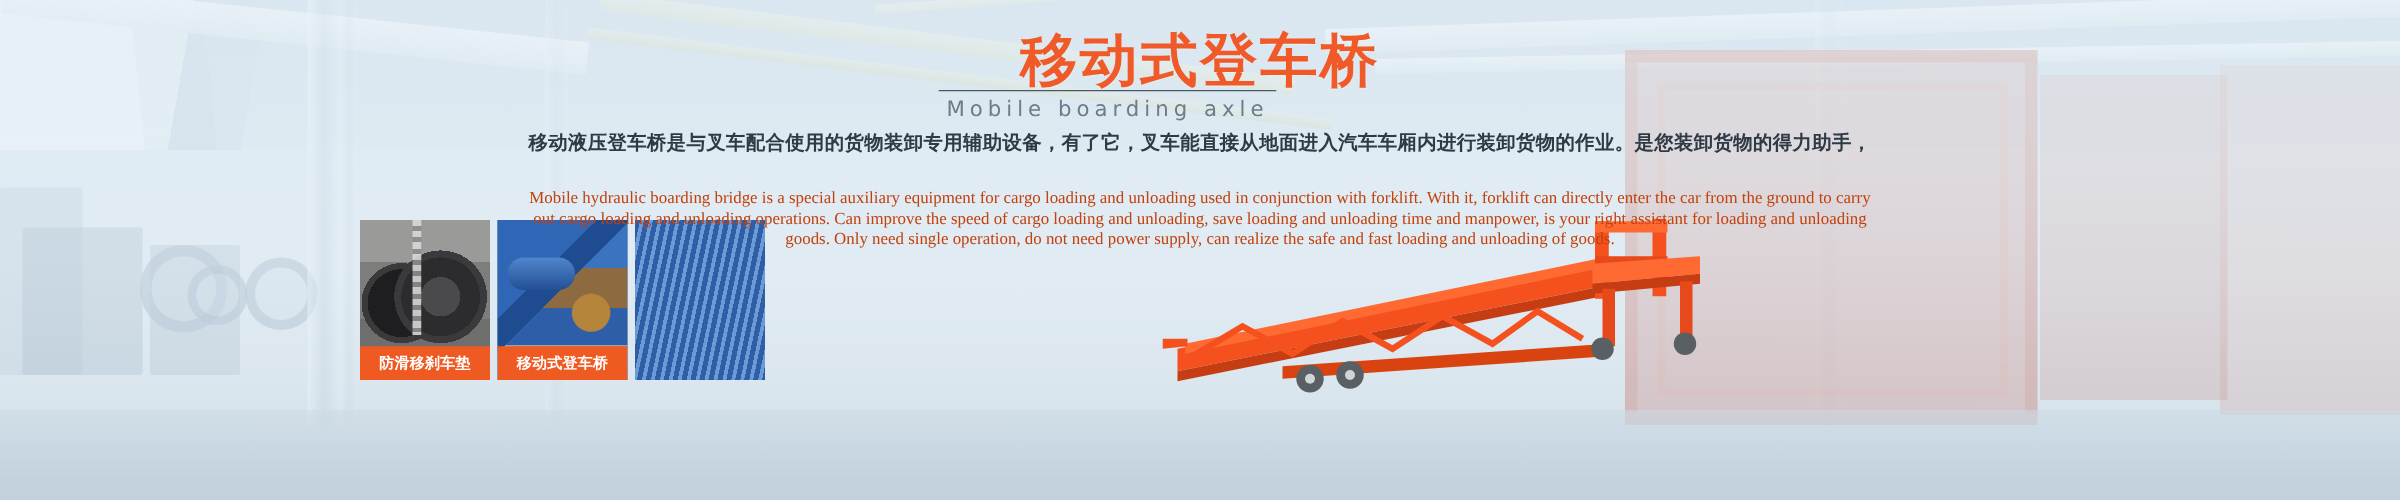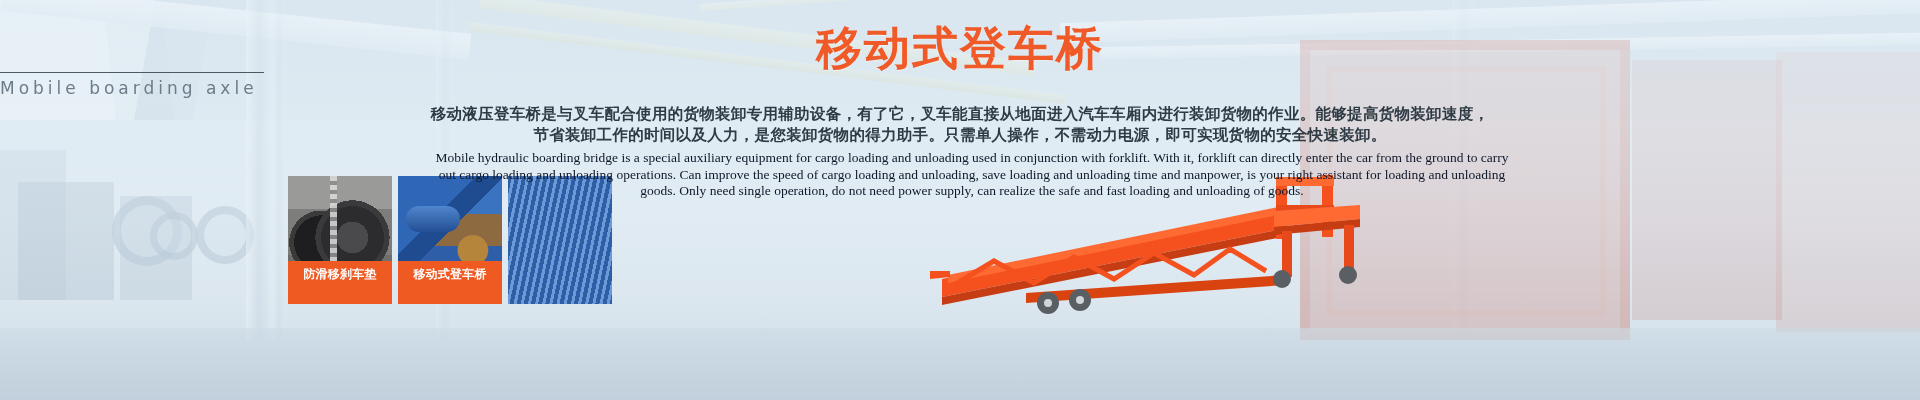--- a/index.html
+++ b/index.html
@@ -112,21 +112,21 @@
     text-align:center;
     font-family:"DejaVu Sans","Liberation Sans",sans-serif;
     font-weight:bold;
     font-size:46px;
     letter-spacing:2px;
     color:#f05a28;
     text-shadow:0 1px 0 rgba(255,255,255,.35);
     line-height:1.15;
   }
   .subtitle-wrap {
-    position:absolute; left:0; top:72px; width:1772px; 
+    position:absolute; left:0; top:72px; width:1772px; text-align:center;
   }
   .subtitle {
     display:inline-block;
     position:relative;
     font-family:"DejaVu Sans","Liberation Sans",sans-serif;
     font-size:17px;
     letter-spacing:4px;
     color:#6c7c88;
     padding-top:6px;
   }
@@ -144,23 +144,22 @@
     font-weight:bold;
     color:#2f3b44;
     line-height:21px;
     letter-spacing:.3px;
   }
   .en-para {
     position:absolute; left:420px; top:150px; width:1080px;
     text-align:center;
     font-family:"Liberation Serif","DejaVu Serif",serif;
     font-size:13.5px;
-    color:#0f172a;
+    color:#c2410c;
     line-height:16.5px;
-    margin-left:12px;
   }
 
   
   .thumbs {
     position:absolute; left:288px; top:176px;
     display:flex;
     gap:6px;
   }
   .thumb {
     position:relative;
@@ -171,21 +170,21 @@
   .thumb .pic { position:absolute; inset:0; }
   .thumb .cap {
     position:absolute; left:0; right:0; bottom:0;
     background:#ef5a23;
     color:#ffffff;
     font-family:"DejaVu Sans","Liberation Sans",sans-serif;
     font-size:12px;
     font-weight:bold;
     line-height:15px;
     text-align:center;
-    padding:6px 2px 22px;
+    padding:6px 2px 6px;
     letter-spacing:.2px;
   }
   .thumb .cap.two { padding:3px 2px 4px; }
 
   
   
   .pic-tyre {
     background:
       radial-gradient(circle at 62% 48%, #4a4a4c 0 17%, #2c2c2e 17% 34%, #3a3a3c 34% 40%, rgba(0,0,0,0) 40%),
       radial-gradient(circle at 32% 52%, #1e1e20 0 28%, #3a3a3a 28% 33%, rgba(0,0,0,0) 33%),
@@ -346,19 +345,18 @@
 
   </div>
 
   <div class="title">移动式登车桥</div>
 
   <div class="subtitle-wrap">
     <div class="subtitle">Mobile boarding axle</div>
   </div>
 
   <div class="cn-para">
-    <div>移动液压登车桥是与叉车配合使用的货物装卸专用辅助设备，有了它，叉车能直接从地面进入汽车车厢内进行装卸货物的作业。能够提高货物装卸速度，</div>
-    <div>节省装卸工作的时间以及人力，是您装卸货物的得力助手。只需单人操作，不需动力电源，即可实现货物的安全快速装卸。</div>
+    <div>移动液压登车桥是与叉车配合使用的货物装卸专用辅助设备，有了它，叉车能直接从地面进入汽车车厢内进行装卸货物的作业。是您装卸货物的得力助手，</div>
   </div>
 
   <div class="en-para">Mobile hydraulic boarding bridge is a special auxiliary equipment for cargo loading and unloading used in conjunction with forklift. With it, forklift can directly enter the car from the ground to carry out cargo loading and unloading operations. Can improve the speed of cargo loading and unloading, save loading and unloading time and manpower, is your right assistant for loading and unloading goods. Only need single operation, do not need power supply, can realize the safe and fast loading and unloading of goods.</div>
 
 </div>
 
 </body></html>

